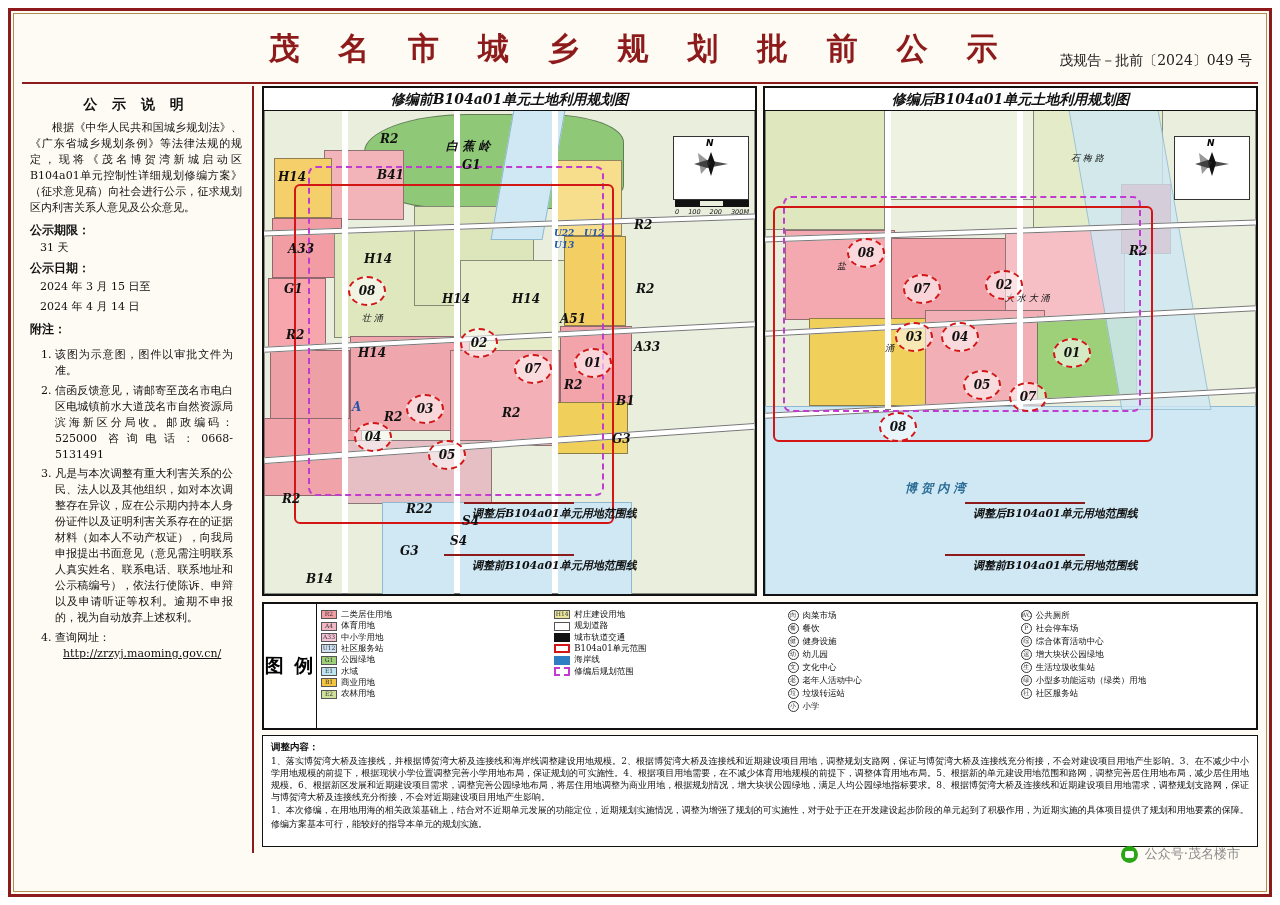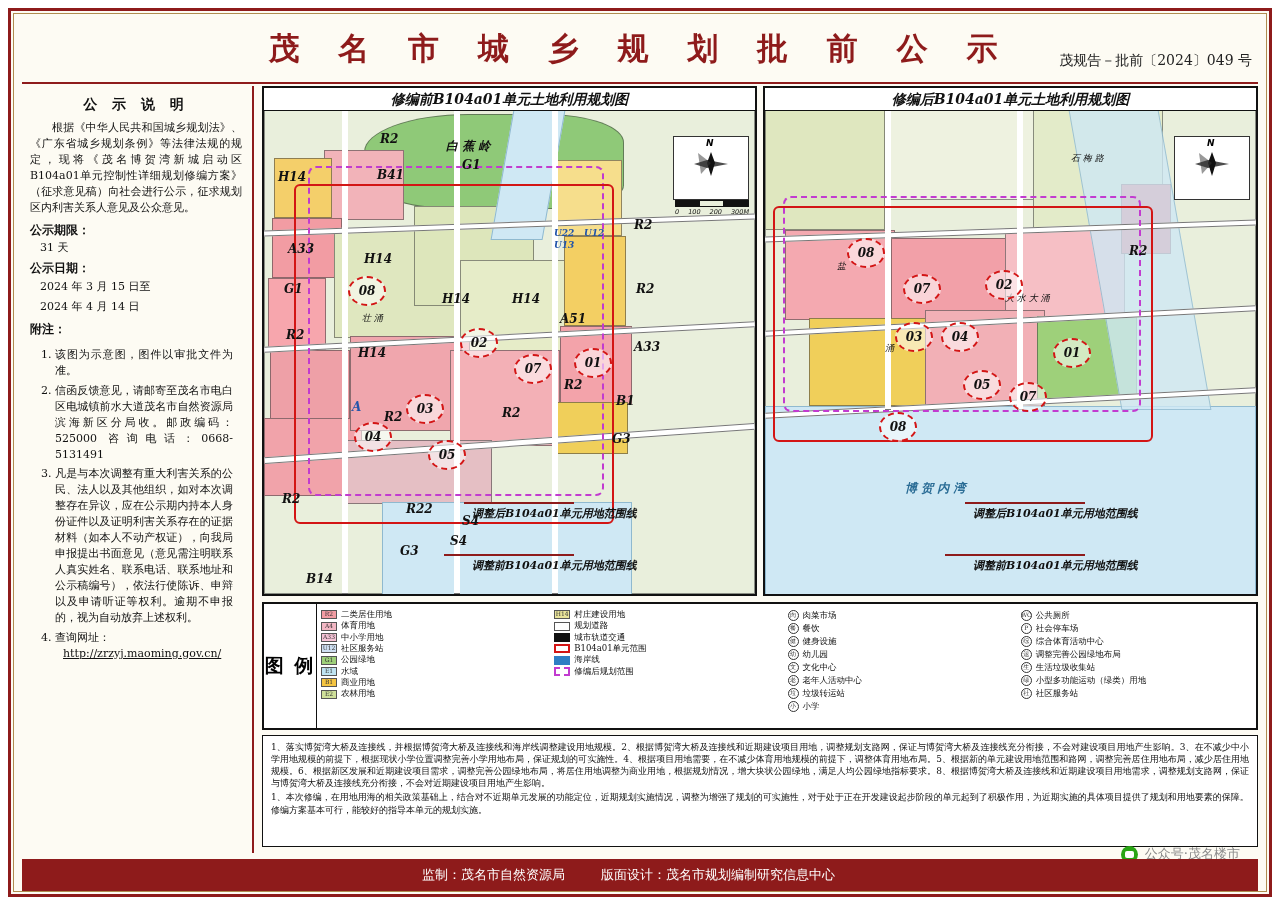--- a/index.html
+++ b/index.html
@@ -472,48 +472,45 @@
           <div class="legend-item">
               <span class="sw circle">P</span>
               <span>社会停车场</span>
             </div>
           <div class="legend-item">
               <span class="sw circle">综</span>
               <span>综合体育活动中心</span>
             </div>
           <div class="legend-item">
               <span class="sw circle">运</span>
-              <span>调整完善公园绿地布局</span>
+              <span>增大块状公园绿地</span>
             </div>
           <div class="legend-item">
               <span class="sw circle">生</span>
               <span>生活垃圾收集站</span>
             </div>
           <div class="legend-item">
               <span class="sw circle">绿</span>
               <span>小型多功能运动（绿类）用地</span>
             </div>
           <div class="legend-item">
               <span class="sw circle">社</span>
               <span>社区服务站</span>
             </div>
         </div>
       </div>
 
     </div>
 
     <div class="notes">
+      <p><b>调整内容：</b></p>
       <p>1、落实博贺湾大桥及连接线，并根据博贺湾大桥及连接线和海岸线调整建设用地规模。2、根据博贺湾大桥及连接线和近期建设项目用地，调整规划支路网，保证与博贺湾大桥及连接线充分衔接，不会对建设项目用地产生影响。3、在不减少中小学用地规模的前提下，根据现状小学位置调整完善小学用地布局，保证规划的可实施性。4、根据项目用地需要，在不减少体育用地规模的前提下，调整体育用地布局。5、根据新的单元建设用地范围和路网，调整完善居住用地布局，减少居住用地规模。6、根据新区发展和近期建设项目需求，调整完善公园绿地布局，将居住用地调整为商业用地，根据规划情况，增大块状公园绿地，满足人均公园绿地指标要求。8、根据博贺湾大桥及连接线和近期建设项目用地需求，调整规划支路网，保证与博贺湾大桥及连接线充分衔接，不会对近期建设项目用地产生影响。</p>
       <p>1、本次修编，在用地用海的相关政策基础上，结合对不近期单元发展的功能定位，近期规划实施情况，调整为增强了规划的可实施性，对于处于正在开发建设起步阶段的单元起到了积极作用，为近期实施的具体项目提供了规划和用地要素的保障。</p>
       <p>修编方案基本可行，能较好的指导本单元的规划实施。</p>
     </div>
   </div>
 
   <div class="watermark">
     <span class="wm-logo"></span>
     <span>公众号·茂名楼市</span>
   </div>
 
-  <div class="footer">
-    <span class="f1">监制：茂名市自然资源局</span>
-    <span class="f2">版面设计：茂名市规划编制研究信息中心</span>
-  </div>
 </div>
 
 </body></html>

